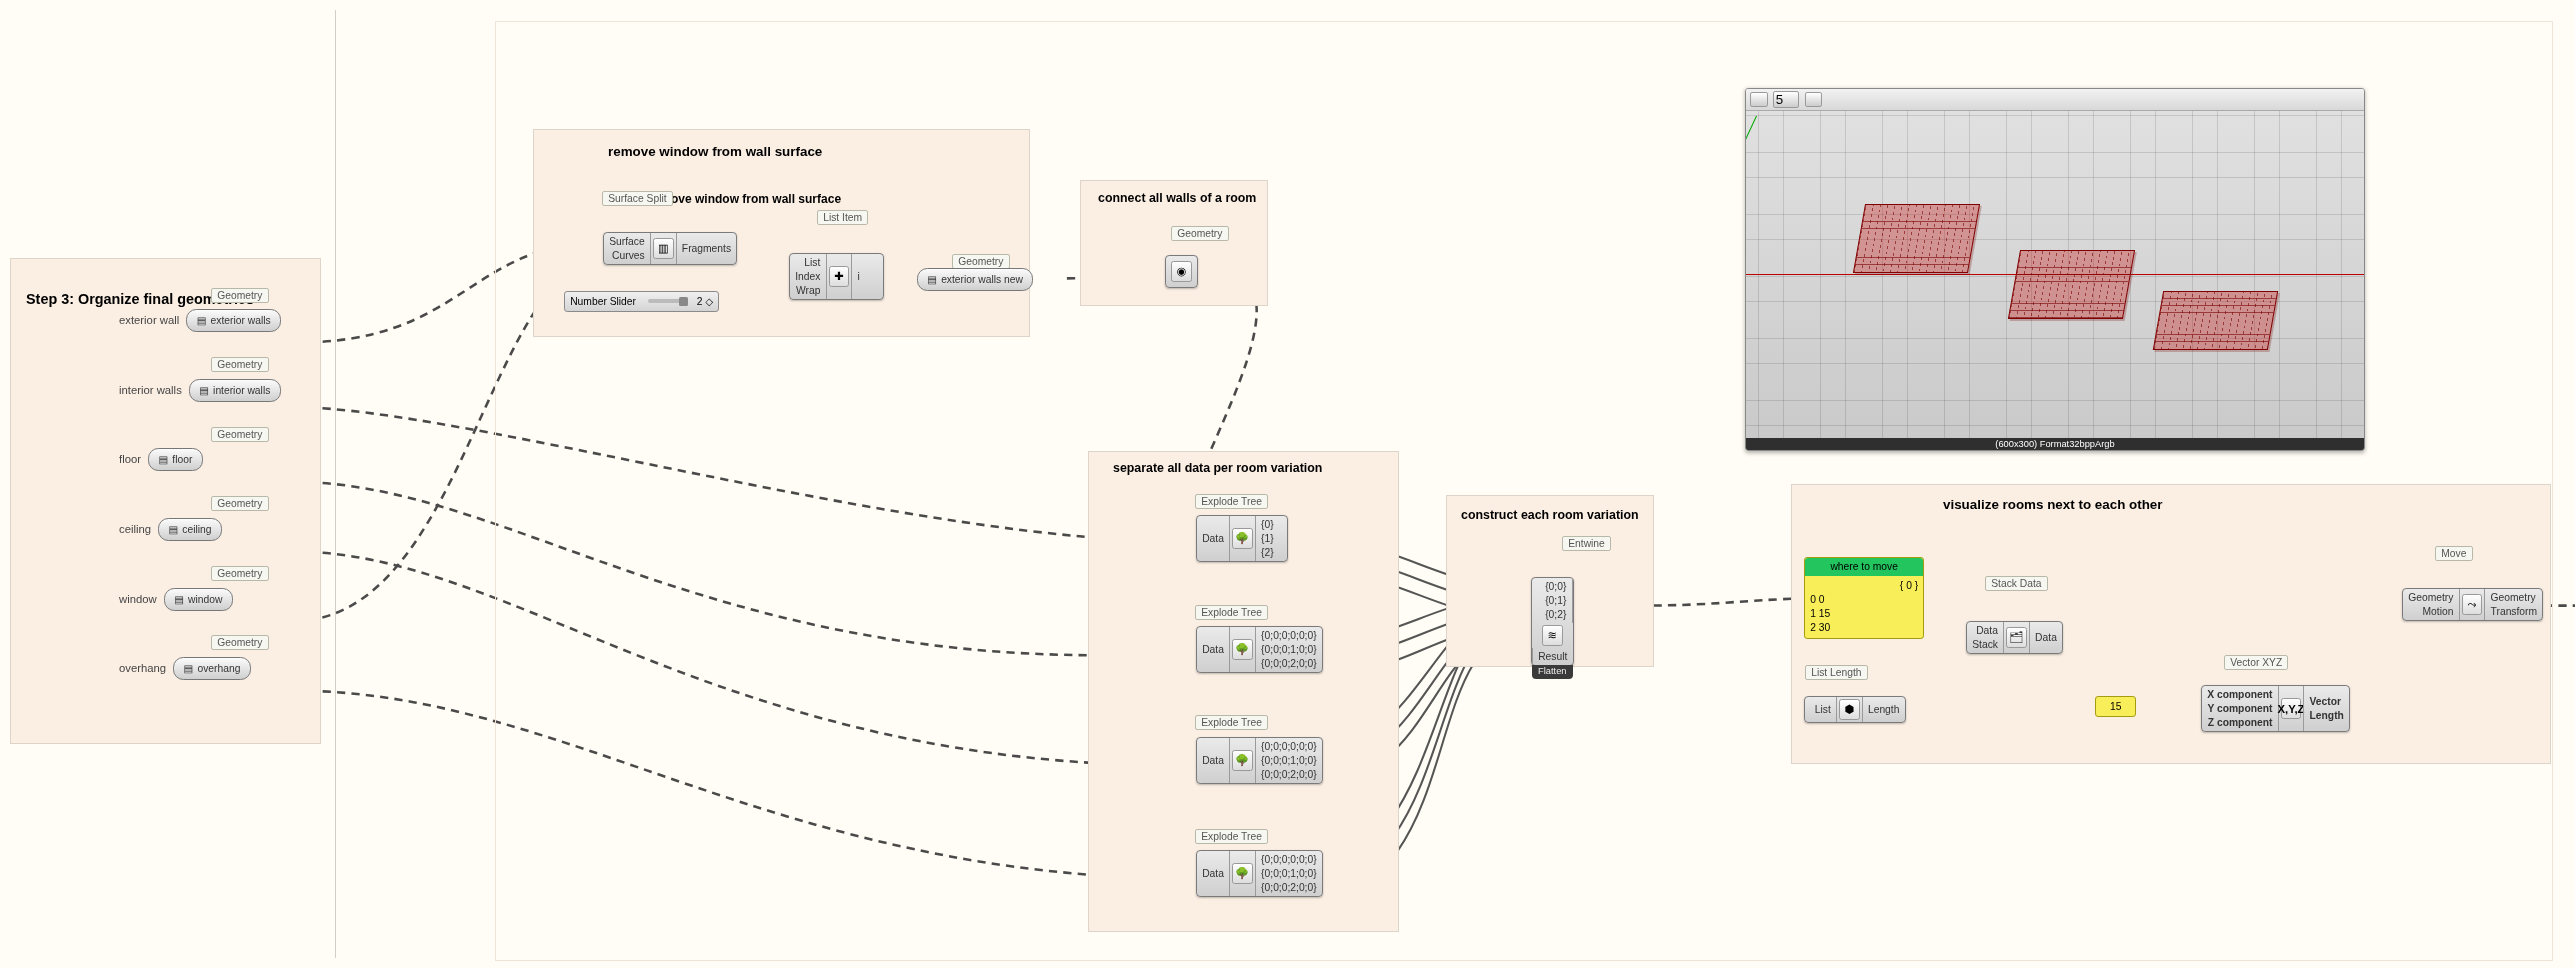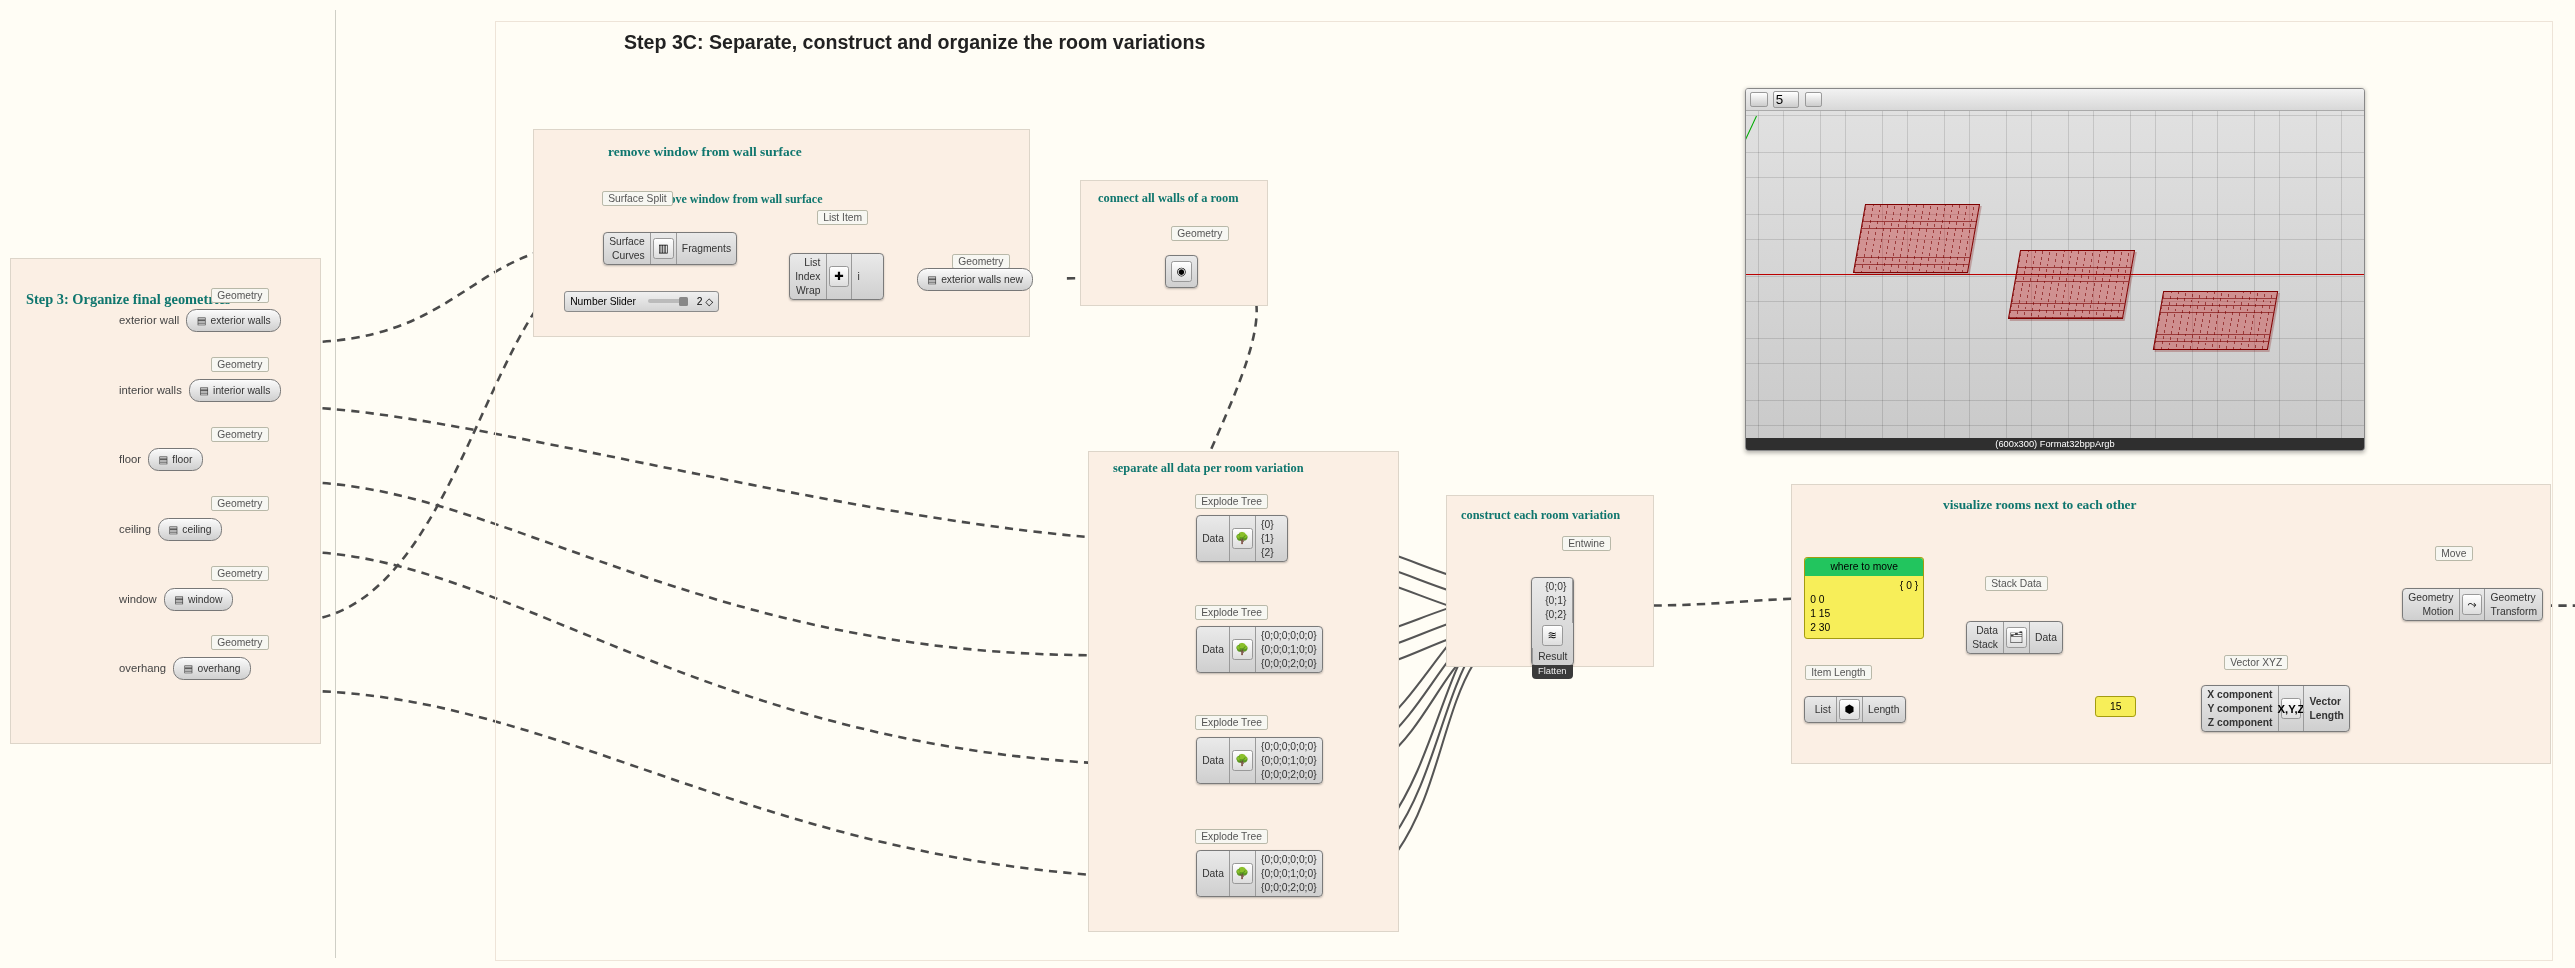--- a/index.html
+++ b/index.html
@@ -3,21 +3,21 @@
 <meta charset="utf-8">
 <style>
   html, body { margin:0; padding:0; font-family:"Segoe UI", Arial, sans-serif; background:#fffdf5; }
   #canvas { position:relative; width:2576px; height:969px; background:#fffdf5; }
 
   svg.wires { position:absolute; top:0; left:0; width:2576px; height:969px; pointer-events:none; }
   .wire { fill:none; stroke:#4a4a4a; stroke-width:5; stroke-dasharray:16 12; }
   .wire-solid { fill:none; stroke:#555; stroke-width:4; }
 
   .group-box { position:absolute; background:#fbefe4; border:0.5px solid #ddd5c9; }
-  .group-title { position:absolute; font-size:14.4px; font-weight:600; color:#0f766e; white-space:nowrap;font-family:Liberation Serif, serif; }
+  .group-title { position:absolute; font-size:14.4px; font-weight:600; color:#000000; white-space:nowrap; }
 
   .title-big { position:absolute; font-size:19.6px; font-weight:700; color:#222; }
 
   .tag { position:absolute; display:inline-block; padding:1px 5.2px; font-size:10.3px; color:#555;
          background:#f7f7f2; border:0.5px solid #b8b8a8; border-radius:2.1px; white-space:nowrap; }
 
   .cap-row { position:absolute; display:flex; align-items:center; gap:7.2px; }
   .cap-label { font-size:11.3px; color:#444; white-space:nowrap; }
   .capsule { display:flex; align-items:center; height:20.6px; padding:0 9.3px;
              background:linear-gradient(#fbfbfb,#cfcfcf); border:0.5px solid #777; border-radius:10.3px;
@@ -108,21 +108,20 @@
     <path class="wire-solid" d="M 2515,1750 C 2860,1750 2740,1220 2970,1220"></path>
     <path class="wire" d="M 3180,1175 C 3350,1175 3400,1160 3570,1160"></path>
     <path class="wire-solid" d="M 3735,1225 C 3775,1225 3775,1235 3815,1235"></path>
     <path class="wire" d="M 4010,1235 C 4150,1235 4350,1170 4660,1170"></path>
     <path class="wire" d="M 3640,1370 C 3720,1370 3720,1265 3815,1265"></path>
     <path class="wire" d="M 4120,1370 C 4200,1370 4200,1370 4270,1370"></path>
     <path class="wire" d="M 4560,1370 C 4620,1370 4620,1200 4660,1200"></path>
     <path class="wire" d="M 4880,1175 C 4930,1175 4940,1175 4998,1175"></path>
   </svg>
 
-  <div class="title-big" style="left:624px; top:31px;">Step 3C: Separate, construct and organize the room variations</div>
 
   <div class="group-box" style="left:10.3px; top:258px; width:309px; height:484px;"></div>
   <div class="group-title" style="left:26px; top:268px;margin-top:23px;">Step 3: Organize final geometries</div>
 
   <div id="left-params">
       <div class="tag" style="left: 211px; top: 288px;">Geometry</div>
       <div class="cap-row" style="left: 119px; top: 309px;">
         <span class="cap-label">exterior wall</span>
         <div class="capsule"><span style="margin-right:4.1px;">▤</span>exterior walls</div>
       </div>
@@ -295,21 +294,21 @@
   <div class="group-title" style="left:1943px; top:497px; font-size:13.4px;">visualize rooms next to each other</div>
 
   <div class="panel-yellow" style="left:1804px; top:557px; width:108px;">
     <div class="head">where to move</div>
     <div style="text-align:right">{ 0 }</div>
     <div>0    0</div>
     <div>1    15</div>
     <div>2    30</div>
   </div>
 
-  <div class="tag" style="left:1805px; top:665px;">Item Length</div>
+  <div class="tag" style="left:1805px; top:665px;">List Length</div>
   <div class="comp" style="left:1804px; top:696px;">
     <div class="port-col left">
         <div class="port">List</div>
       </div>
     <div class="comp-mid">
         <div class="ico">⬢</div>
       </div>
     <div class="port-col right">
         <div class="port">Length</div>
       </div>

